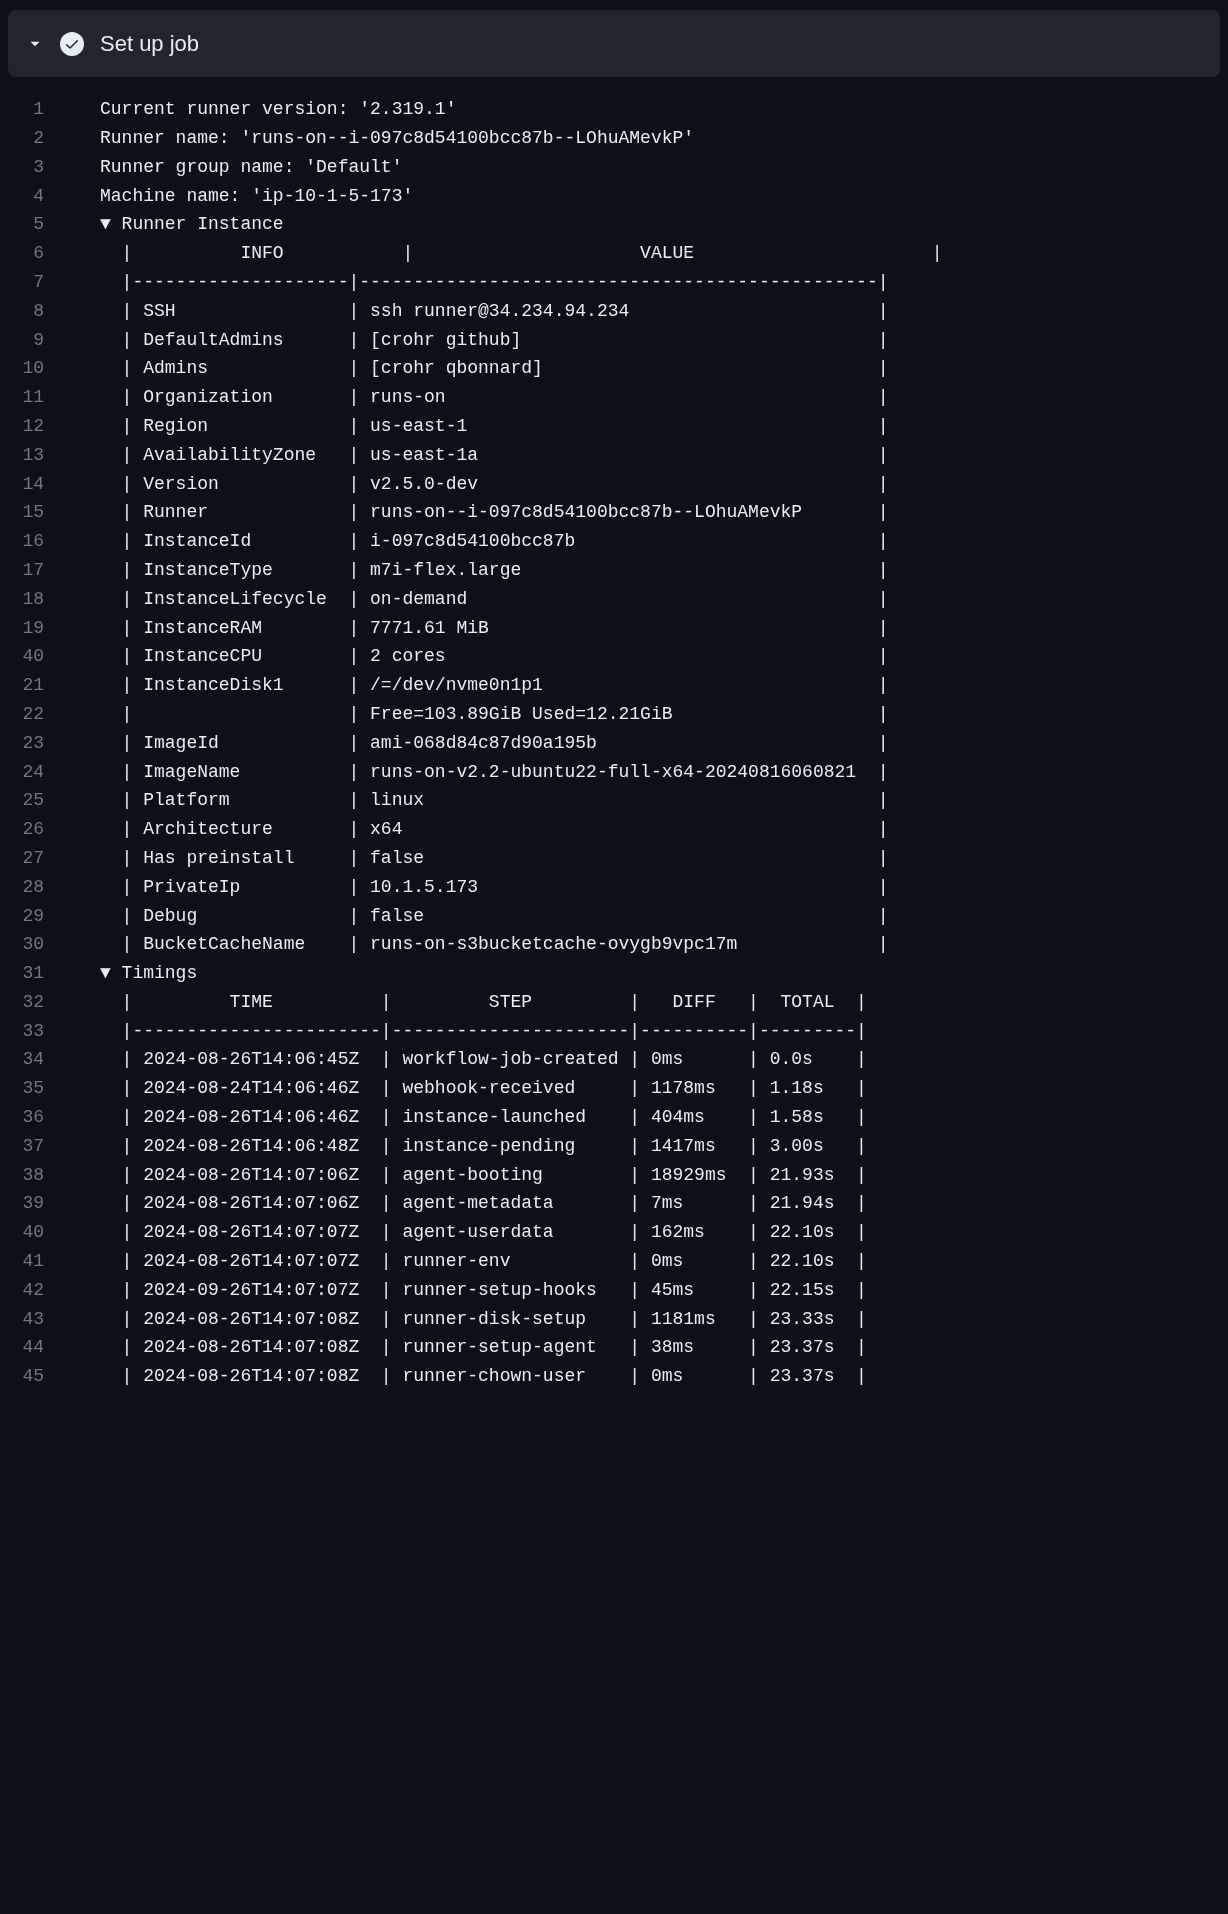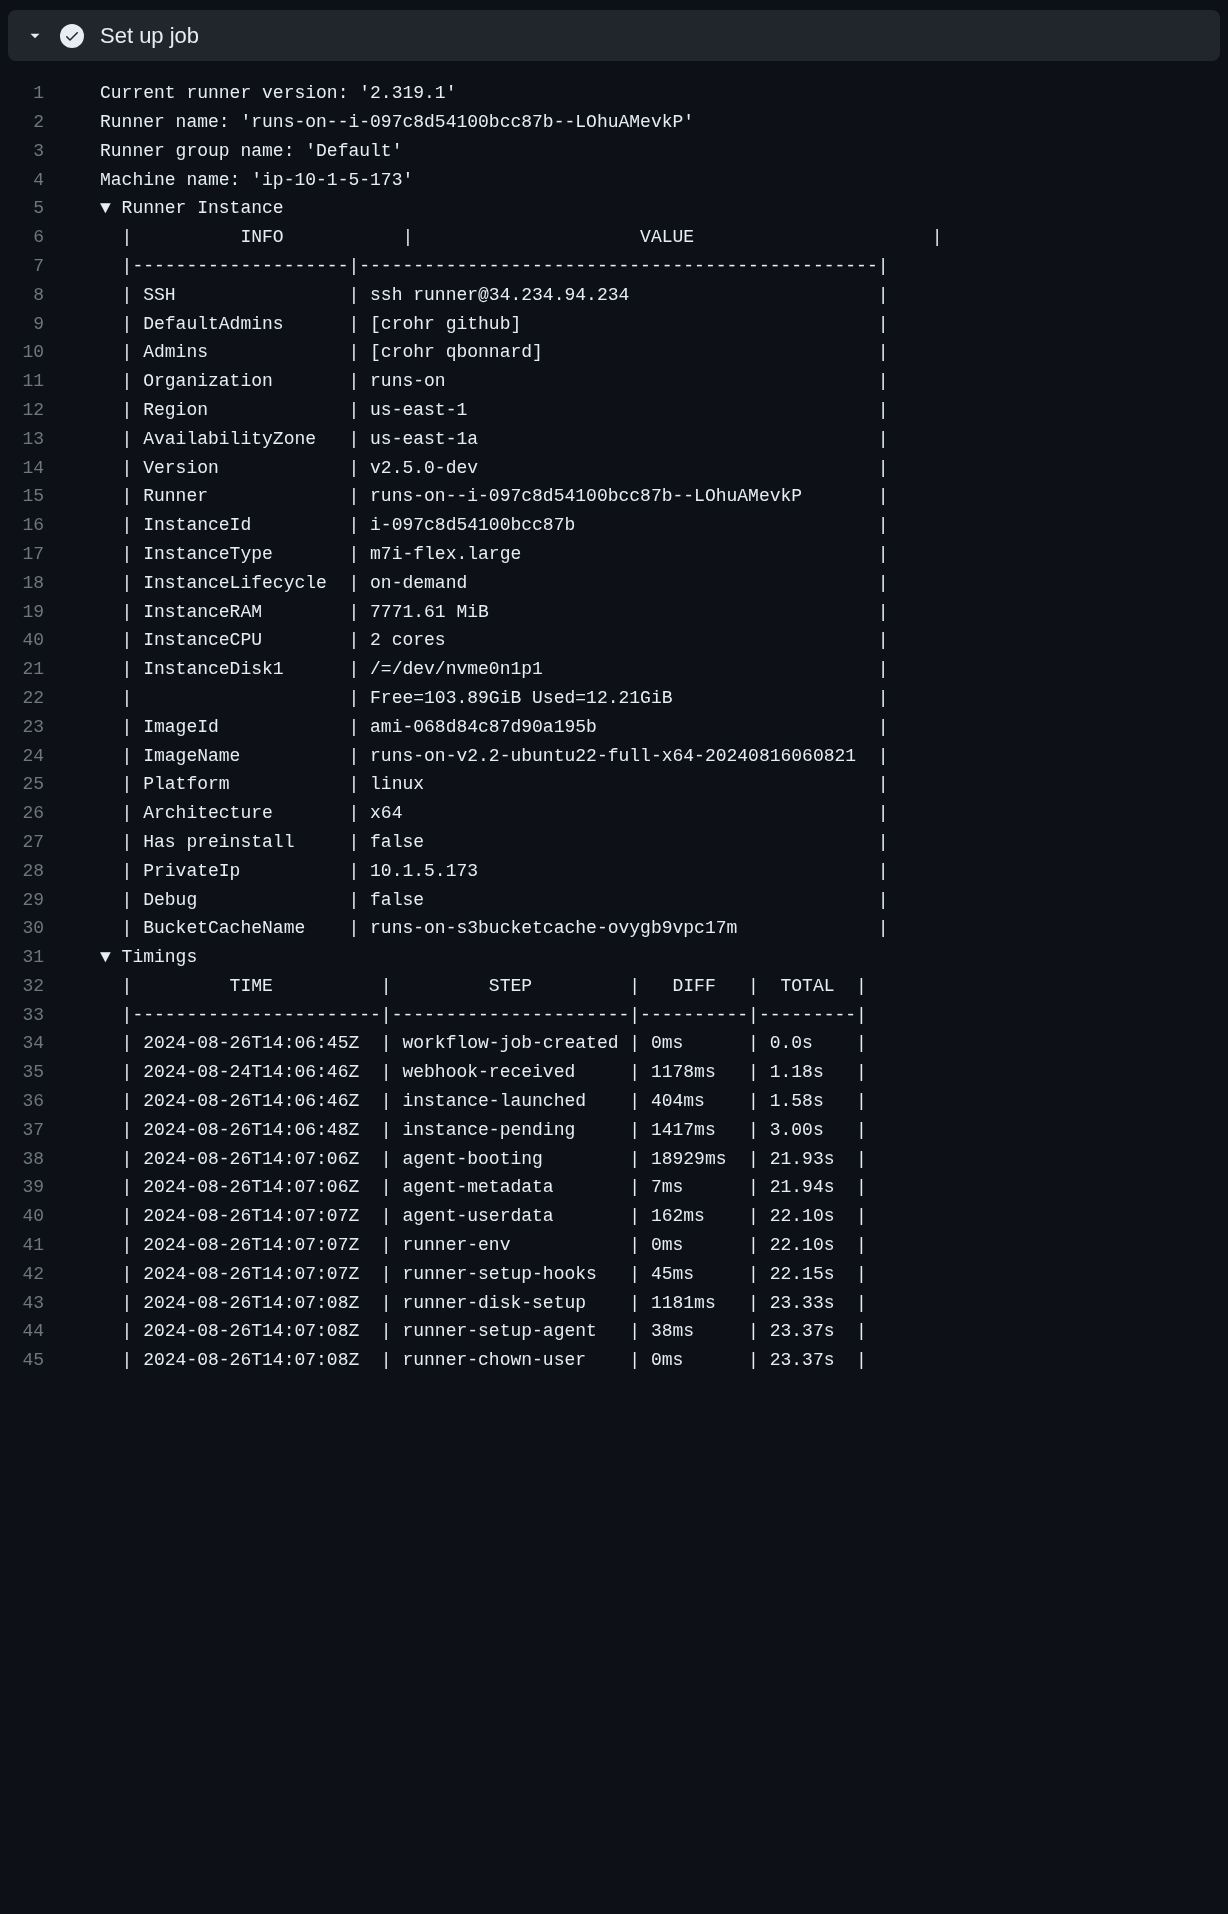--- a/index.html
+++ b/index.html
@@ -12,21 +12,21 @@
       color: #e6edf3;
       font-family: ui-monospace, SFMono-Regular, "SF Mono", Menlo, Consolas, "Liberation Mono", monospace;
       font-size: 18px;
       line-height: 1.6;
       width: 1228px;
     }
     .header {
       background: #21262d;
       border-radius: 8px;
       margin: 10px 8px 0 8px;
-      padding: 8px 18px;
+      padding: 16px 18px;
       display: flex;
       align-items: center;
       gap: 16px;
     }
     .chevron {
       width: 18px;
       height: 18px;
       display: flex;
       align-items: center;
       justify-content: center;
@@ -131,17 +131,17 @@
     <div class="log-line"><span class="line-number">32</span><span class="line-content">  |         TIME          |         STEP         |   DIFF   |  TOTAL  |</span></div>
     <div class="log-line"><span class="line-number">33</span><span class="line-content">  |-----------------------|----------------------|----------|---------|</span></div>
     <div class="log-line"><span class="line-number">34</span><span class="line-content">  | 2024-08-26T14:06:45Z  | workflow-job-created | 0ms      | 0.0s    |</span></div>
     <div class="log-line"><span class="line-number">35</span><span class="line-content">  | 2024-08-24T14:06:46Z  | webhook-received     | 1178ms   | 1.18s   |</span></div>
     <div class="log-line"><span class="line-number">36</span><span class="line-content">  | 2024-08-26T14:06:46Z  | instance-launched    | 404ms    | 1.58s   |</span></div>
     <div class="log-line"><span class="line-number">37</span><span class="line-content">  | 2024-08-26T14:06:48Z  | instance-pending     | 1417ms   | 3.00s   |</span></div>
     <div class="log-line"><span class="line-number">38</span><span class="line-content">  | 2024-08-26T14:07:06Z  | agent-booting        | 18929ms  | 21.93s  |</span></div>
     <div class="log-line"><span class="line-number">39</span><span class="line-content">  | 2024-08-26T14:07:06Z  | agent-metadata       | 7ms      | 21.94s  |</span></div>
     <div class="log-line"><span class="line-number">40</span><span class="line-content">  | 2024-08-26T14:07:07Z  | agent-userdata       | 162ms    | 22.10s  |</span></div>
     <div class="log-line"><span class="line-number">41</span><span class="line-content">  | 2024-08-26T14:07:07Z  | runner-env           | 0ms      | 22.10s  |</span></div>
-    <div class="log-line"><span class="line-number">42</span><span class="line-content">  | 2024-08-26T14:07:07Z  | runner-setup-hooks   | 45ms     | 22.15s  |</span></div>
+    <div class="log-line"><span class="line-number">42</span><span class="line-content">  | 2024-09-26T14:07:07Z  | runner-setup-hooks   | 45ms     | 22.15s  |</span></div>
     <div class="log-line"><span class="line-number">43</span><span class="line-content">  | 2024-08-26T14:07:08Z  | runner-disk-setup    | 1181ms   | 23.33s  |</span></div>
     <div class="log-line"><span class="line-number">44</span><span class="line-content">  | 2024-08-26T14:07:08Z  | runner-setup-agent   | 38ms     | 23.37s  |</span></div>
     <div class="log-line"><span class="line-number">45</span><span class="line-content">  | 2024-08-26T14:07:08Z  | runner-chown-user    | 0ms      | 23.37s  |</span></div>
   </div>
 
 </body></html>

